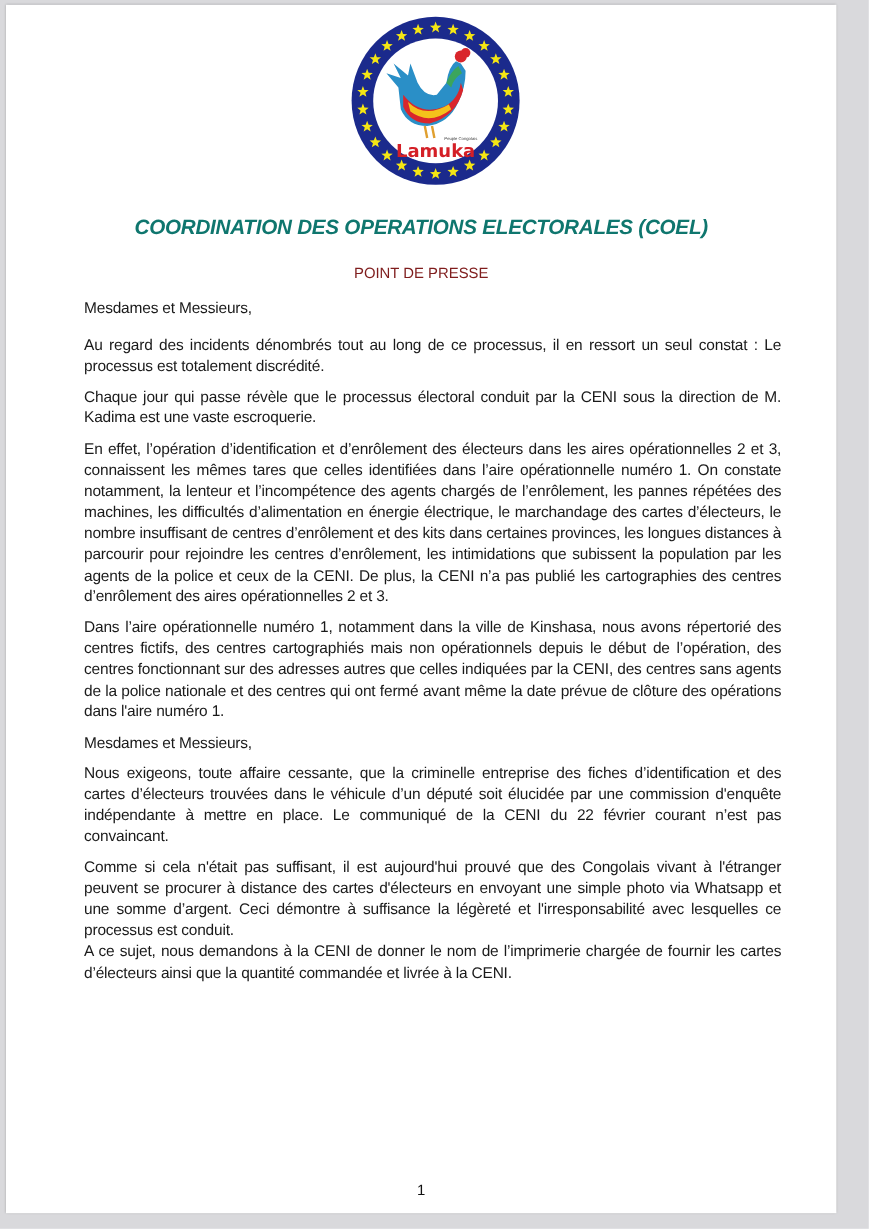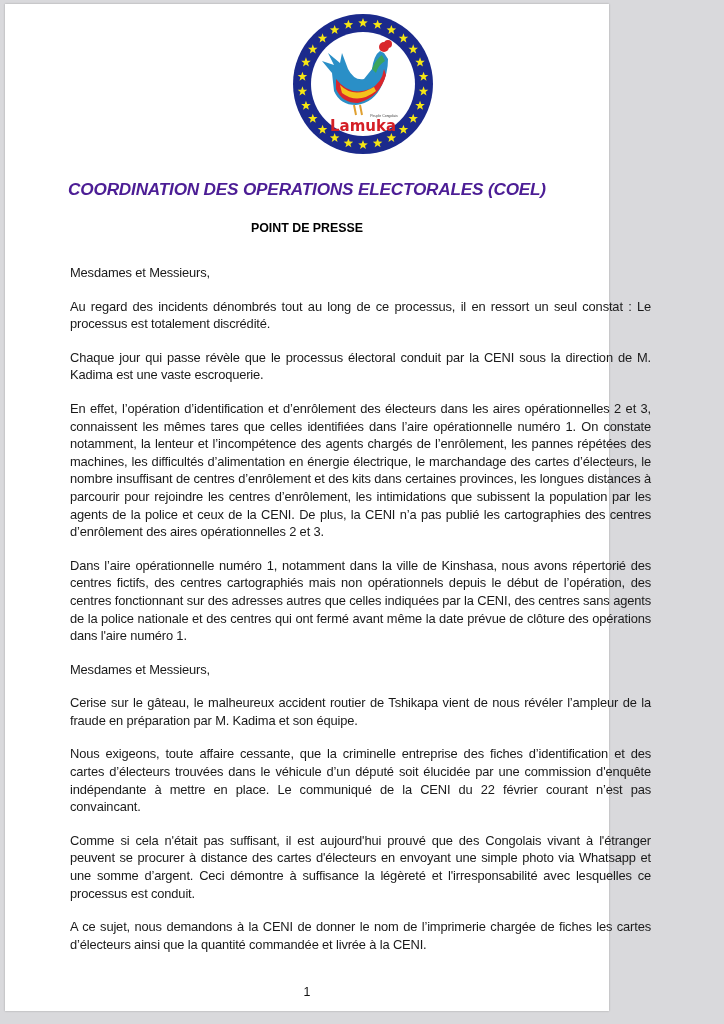--- a/index.html
+++ b/index.html
@@ -6,57 +6,57 @@
     body {
       width: 724px; height: 1024px;
       background: #d9d9dc;
       position: relative;
       overflow: hidden;
       font-family: "Liberation Sans", "DejaVu Sans", sans-serif;
     }
     .page {
       position: absolute;
       left: 5px; top: 4px;
-      width: 604px; height: 1007px;
+      width: 692px; height: 1007px;
       background: #ffffff;
       box-shadow: 0 0 2px rgba(0,0,0,0.25);
     }
     .logo {
       position: absolute;
       left: 287px; top: 9px;
       width: 142px; height: 142px;
     }
     .title {
       position: absolute;
       left: 0; right: 0; top: 175px;
       text-align: center;
       font-size: 17.2px;
       font-weight: bold;
       font-style: italic;
-      color: #4c1d95;
+      color: #0f766e;
       letter-spacing: -0.2px;
     }
     .subtitle {
       position: absolute;
       left: 0; right: 0; top: 217px;
       text-align: center;
       font-size: 12.4px;
-      font-weight: bold;
-      color: #000000;
+      font-weight: normal;
+      color: #7f1d1d;
     }
     .body-text {
       position: absolute;
       left: 65px; top: 244px;
       width: 581px;
       font-size: 12.9px;
       line-height: 17.6px;
       color: #1a1a1a;
       letter-spacing: -0.15px;
     }
-    .body-text p { margin: 16px 0 8px 0; text-align: justify; }
+    .body-text p { margin: 0 0 8px 0; text-align: justify; }
     .body-text p.tight { margin-bottom: 0; }
     .page-number {
       position: absolute;
       left: 0; right: 0; top: 981px;
       text-align: center;
       font-size: 12.4px;
       color: #111;
     }
   </style>
 </head>
@@ -114,20 +114,19 @@
   <div class="title">COORDINATION DES OPERATIONS ELECTORALES (COEL)</div>
   <div class="subtitle">POINT DE PRESSE</div>
 
   <div class="body-text">
     <p style="margin-bottom:13px">Mesdames et Messieurs,</p>
     <p>Au regard des incidents dénombrés tout au long de ce processus, il en ressort un seul constat : Le processus est totalement discrédité.</p>
     <p>Chaque jour qui passe révèle que le processus électoral conduit par la CENI sous la direction de M. Kadima est une vaste escroquerie.</p>
     <p>En effet, l’opération d’identification et d’enrôlement des électeurs dans les aires opérationnelles 2 et 3, connaissent les mêmes tares que celles identifiées dans l’aire opérationnelle numéro 1.  On constate notamment, la lenteur et l’incompétence des agents chargés de l’enrôlement, les pannes répétées des machines, les difficultés d’alimentation en énergie électrique, le marchandage des cartes d’électeurs, le nombre insuffisant de centres d’enrôlement et des kits dans certaines provinces, les longues distances à parcourir pour rejoindre les centres d’enrôlement, les intimidations que subissent la population par les agents de la police et ceux de la CENI. De plus, la CENI n’a pas publié les cartographies des centres d’enrôlement des aires opérationnelles 2 et 3.</p>
     <p>Dans l’aire opérationnelle numéro 1, notamment dans la ville de Kinshasa, nous avons répertorié des centres fictifs, des centres cartographiés mais non opérationnels depuis le début de l’opération, des centres fonctionnant sur des  adresses autres que celles indiquées par la CENI, des centres sans agents de la police nationale et des centres qui ont fermé avant même la date prévue de clôture des opérations dans l'aire numéro 1.</p>
     <p>Mesdames et Messieurs,</p>
-    <p>Cerise sur le gâteau, le malheureux accident routier de Tshikapa vient de nous révéler  l’ampleur de la fraude en préparation par  M.  Kadima et son équipe.</p>
     <p>Nous exigeons, toute affaire cessante, que la criminelle entreprise des  fiches d’identification et des cartes d’électeurs trouvées dans le véhicule d’un député soit élucidée par une commission d'enquête indépendante à mettre en place. Le communiqué de la CENI du 22 février courant n’est pas convaincant.</p>
     <p class="tight">Comme si cela n'était pas suffisant, il est aujourd'hui prouvé que des Congolais vivant à l'étranger peuvent se procurer à distance des cartes d'électeurs en envoyant une simple photo via Whatsapp et une somme d’argent. Ceci démontre à  suffisance la légèreté et l'irresponsabilité avec lesquelles ce processus est conduit.</p>
-    <p class="tight">A ce sujet, nous demandons à la CENI de donner le nom de l’imprimerie chargée de fiches les cartes d’électeurs ainsi que la quantité commandée et livrée à la CENI.</p>
+    <p class="tight">A ce sujet, nous demandons à la CENI de donner le nom de l’imprimerie chargée de fournir les cartes d’électeurs ainsi que la quantité commandée et livrée à la CENI.</p>
   </div>
 
   <div class="page-number">1</div>
 </div>
 
 </body></html>

